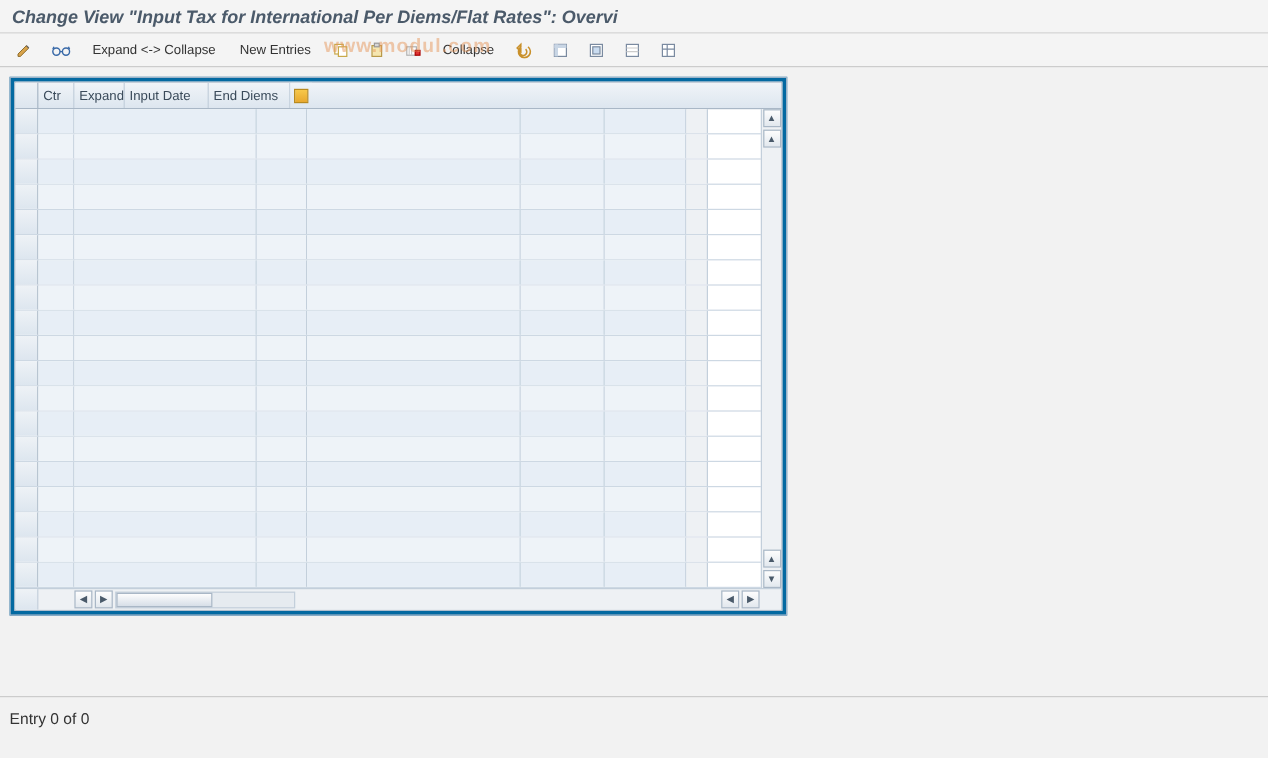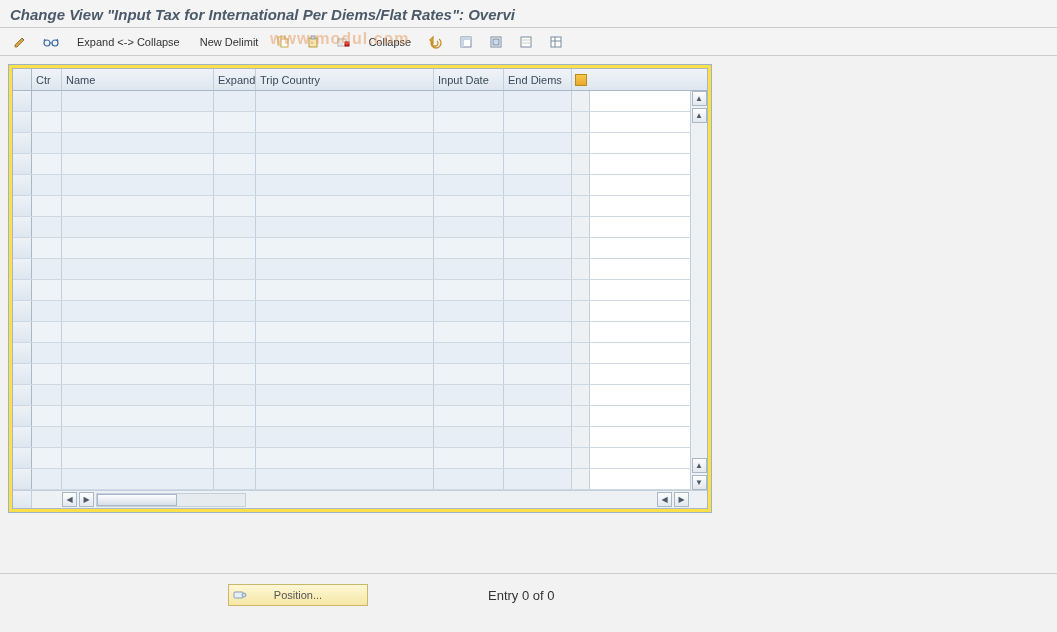--- a/index.html
+++ b/index.html
@@ -50,23 +50,23 @@
     left: 270px; top: 2px;
     font-size: 16px;
     font-weight: bold;
     color: rgba(230,150,90,0.5);
     letter-spacing: 1px;
     pointer-events: none;
   }
 
   .grid-wrap {
     margin: 8px;
-    width: 704px;
+    width: 648px;
     border: 1px solid #9db3c8;
-    background: #fde047;
+    background: #0369a1;
     position: relative;
   }
   .grid-inner {
     margin: 3px;
     border: 1px solid #a9b7c6;
     background: #fff;
     position: relative;
   }
   .thead {
     display: flex;
@@ -200,21 +200,21 @@
   <span class="tb-btn">
     <span>
       <svg width="16" height="12" viewBox="0 0 16 12">
           <circle cx="4" cy="7" r="3" fill="none" stroke="#3a6aa8" stroke-width="1.2"></circle>
           <circle cx="12" cy="7" r="3" fill="none" stroke="#3a6aa8" stroke-width="1.2"></circle>
           <path d="M7 7 L9 7 M1 5 L2 3 M15 5 L14 3" stroke="#3a6aa8" stroke-width="1.2" fill="none"></path>
         </svg>
     </span>
   </span>
   <span class="tb-btn tb-text">Expand &lt;-&gt; Collapse</span>
-  <span class="tb-btn tb-text">New Delimit</span>
+  <span class="tb-btn tb-text">New Entries</span>
   <span class="tb-btn">
     <span>
       <svg width="14" height="14" viewBox="0 0 14 14">
           <rect x="2" y="2" width="7" height="8" fill="#fff" stroke="#c9a94a" stroke-width="1"></rect>
           <rect x="5" y="4" width="7" height="8" fill="#fff" stroke="#c9a94a" stroke-width="1"></rect>
         </svg>
     </span>
   </span>
   <span class="tb-btn">
     <span>
@@ -278,23 +278,21 @@
     </span>
   </span>
   <div class="watermark">www.modul.com</div>
 </div>
 
 <div class="grid-wrap">
   <div class="grid-inner">
     <div class="thead">
       <div class="rowsel-head"></div>
       <div class="th col-ctr">Ctr</div>
-      <div class="th col-name">Name</div>
       <div class="th col-region">Expand</div>
-      <div class="th col-tripc">Trip Country</div>
       <div class="th col-sdate">Input Date</div>
       <div class="th col-edate">End Diems</div>
       <div class="col-cfg">
         <span class="cfg-icon"></span>
       </div>
     </div>
 
     <div class="tbody" id="tbody">
         <div class="trow">
           <div class="rowsel"></div>
@@ -755,23 +753,14 @@
         </div>
         <div class="sb-btn">
           <span>▶</span>
         </div>
       </div>
     </div>
   </div>
 </div>
 
 <div class="footer">
-  <div class="position-btn">
-    <span class="picon">
-      <svg width="14" height="14" viewBox="0 0 14 14">
-          <rect x="1" y="4" width="9" height="6" rx="1" fill="#e8eef5" stroke="#8aa0b8"></rect>
-          <circle cx="11" cy="7" r="2" fill="#cde" stroke="#8aa0b8"></circle>
-        </svg>
-    </span>
-    <span>Position...</span>
-  </div>
   <span class="entry-label">Entry 0 of 0</span>
 </div>
 
 </body></html>

